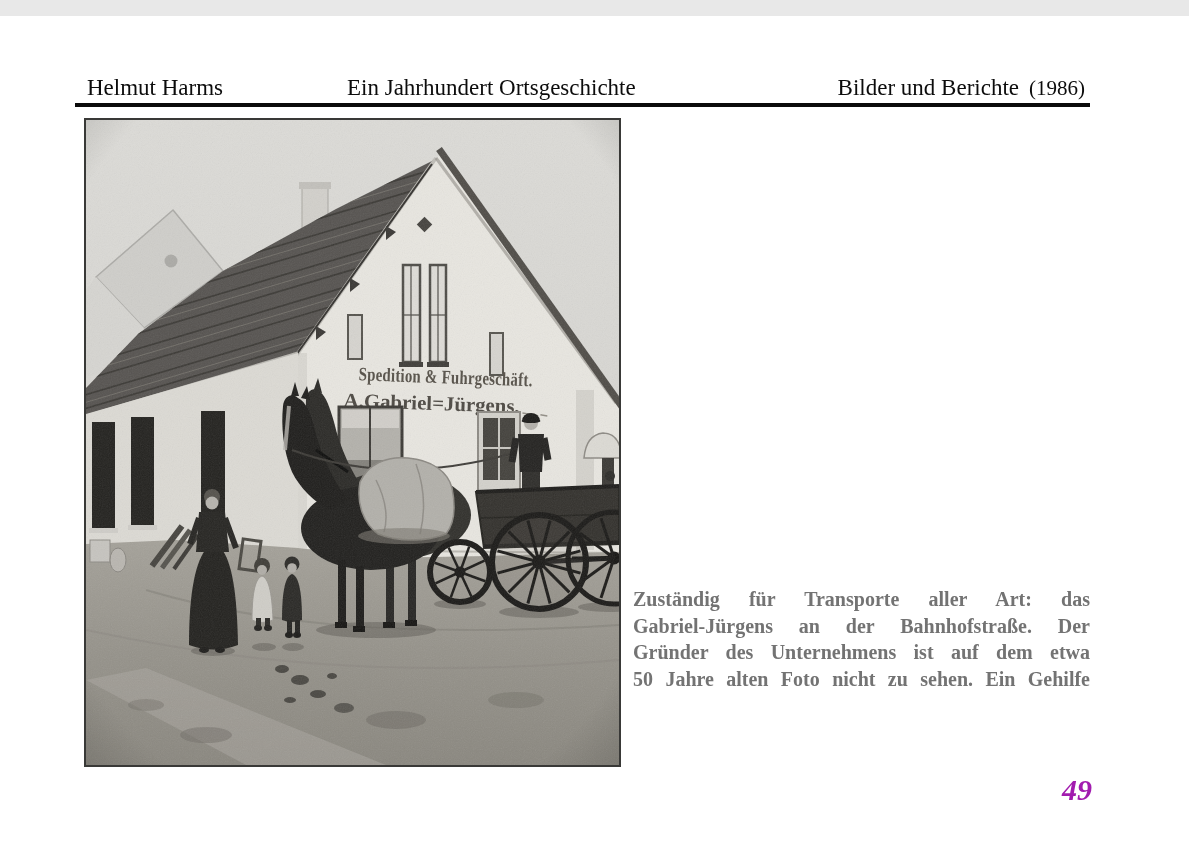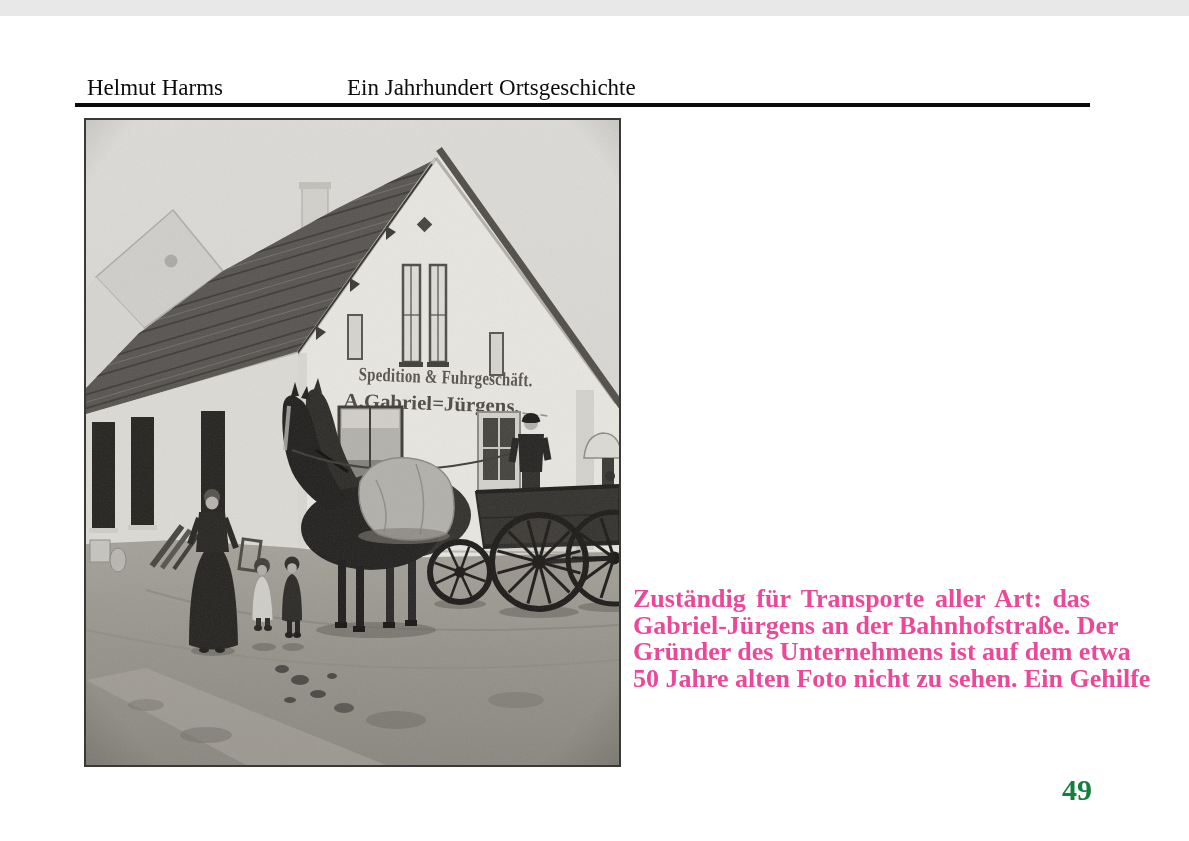--- a/index.html
+++ b/index.html
@@ -16,37 +16,38 @@
   .hdr-rule{position:absolute;left:75px;top:87px;width:1015px;height:4px;background:#0a0a0a;}
   
   .photo{
     position:absolute;left:84px;top:102px;width:533px;height:645px;
     border:2px solid #393937;background:#d8d7d3;
   }
   .photo svg{display:block;}
   
   .caption{
     position:absolute;left:633px;top:570px;width:457px;
-    font-weight:bold;font-size:26px;color:#ec4899;
+    font-weight:bold;font-size:20px;color:#737373;
   }
   .cap-line{line-height:26.6px;text-align:justify;text-align-last:justify;white-space:nowrap;}
   .cap-line.last{text-align-last:left;}
   
   .pageno{
     position:absolute;right:97px;top:757px;font-size:30px;
-    font-weight:bold;color:#15803d;
+    font-weight:bold;font-style:italic;color:#a21caf;
   }
 </style>
 </head>
 <body>
 
 <div class="page">
 
   <span class="hdr-text hdr-author">Helmut Harms</span>
   <span class="hdr-text hdr-title">Ein Jahrhundert Ortsgeschichte</span>
+  <span class="hdr-text hdr-right"><span>Bilder und Berichte</span><span class="hdr-year">(1986)</span></span>
   <div class="hdr-rule"></div>
 
   <figure class="photo" style="margin:0">
     <svg width="533" height="645" viewBox="0 0 533 645">
       <defs>
         <linearGradient id="skyGrad" x1="0" y1="0" x2="0" y2="1">
           <stop offset="0" stop-color="#dcdbd7"></stop>
             <stop offset="1" stop-color="#d2d1cd"></stop>
         </linearGradient>
         <linearGradient id="groundGrad" x1="0" y1="0" x2="0" y2="1">

